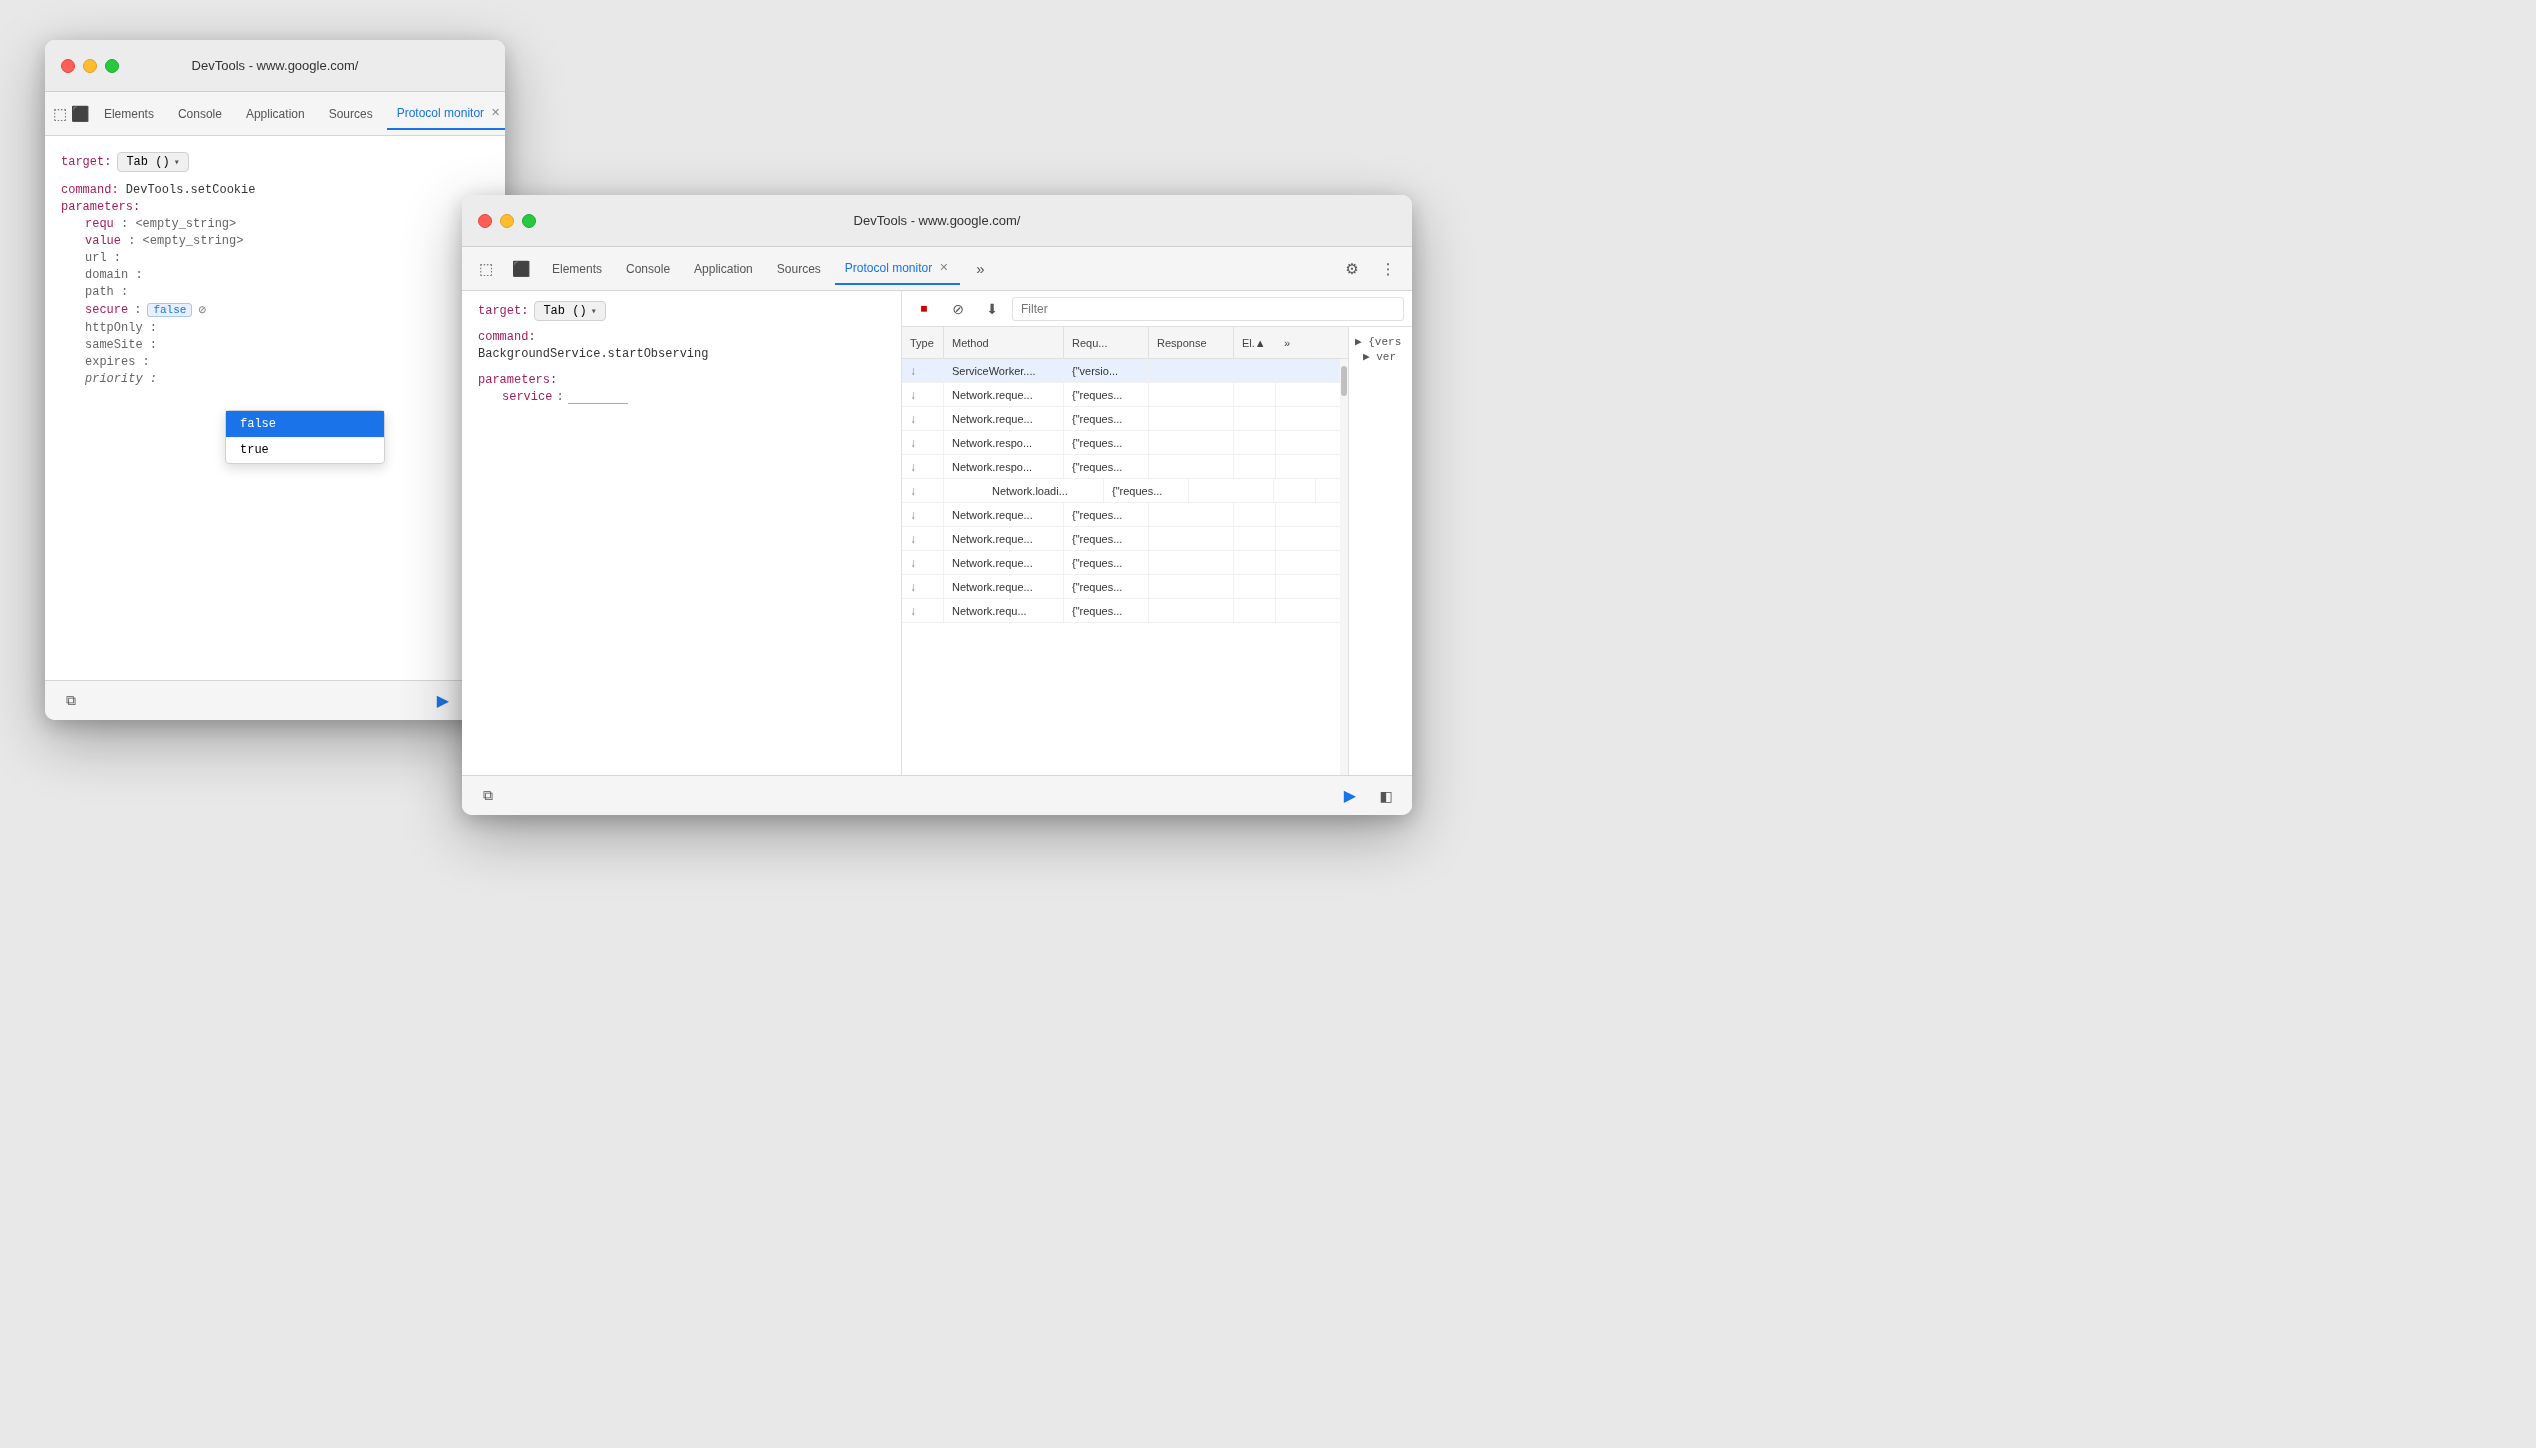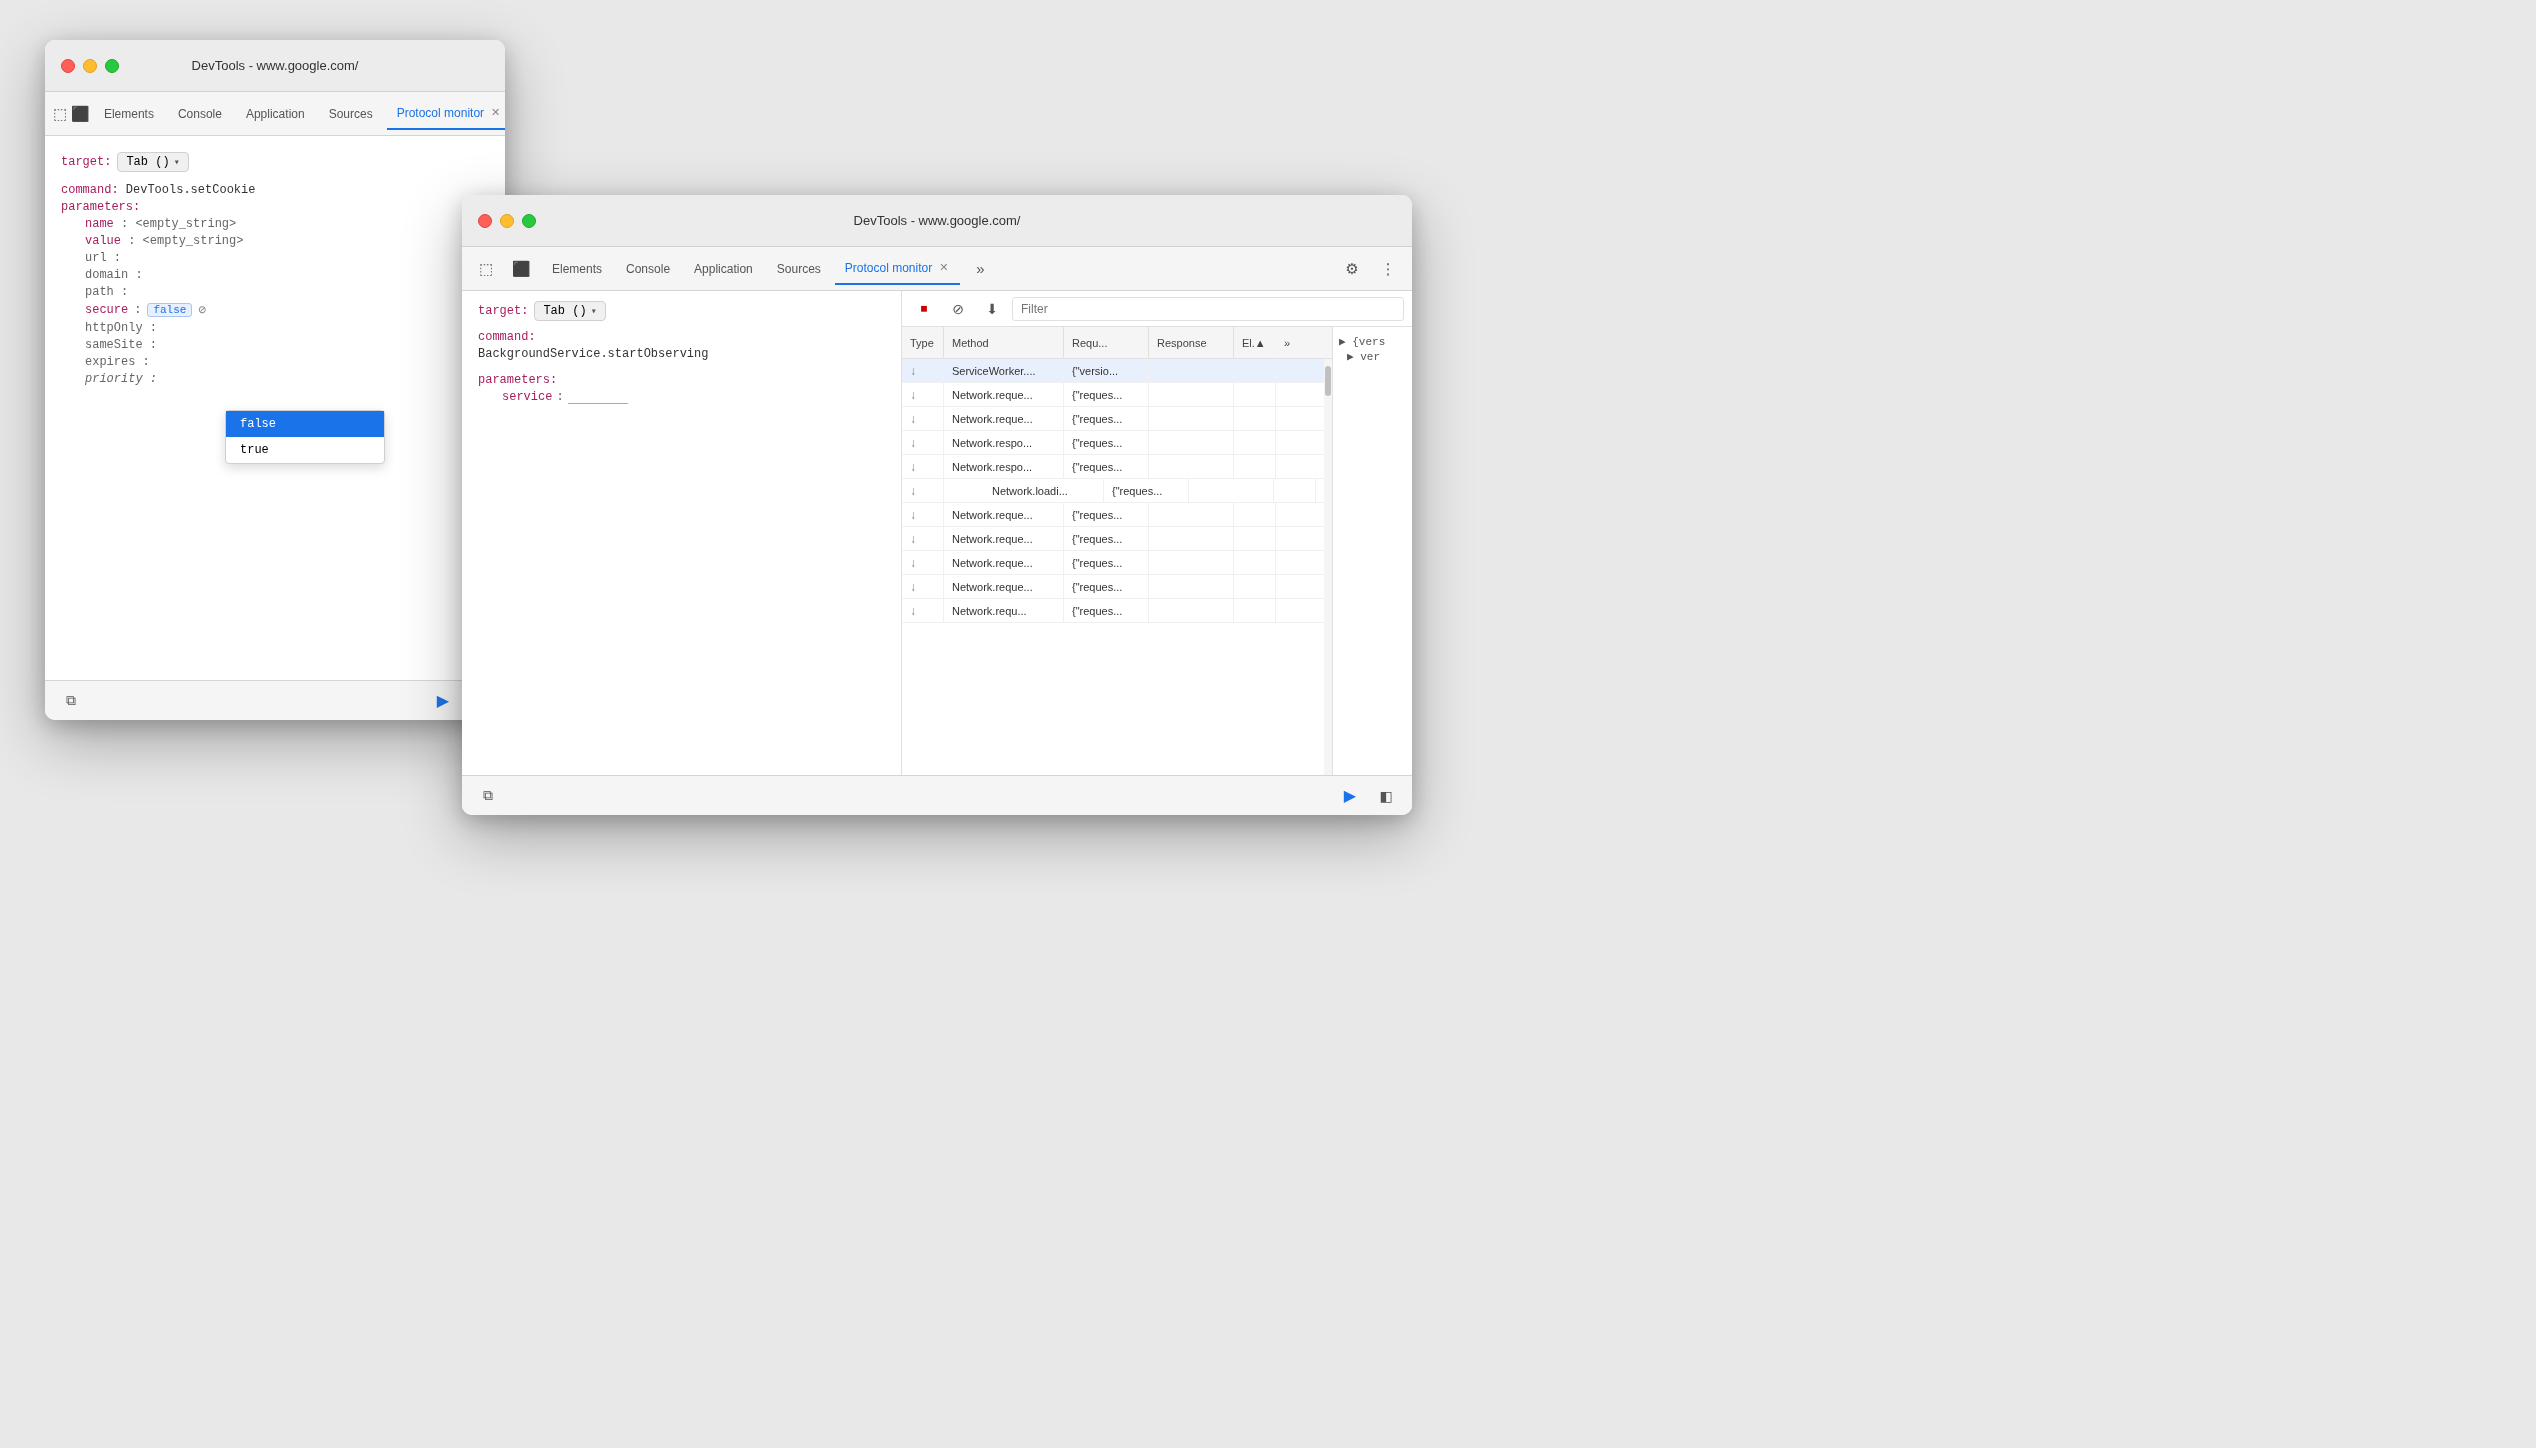--- a/index.html
+++ b/index.html
@@ -400,21 +400,21 @@
       <div class="code-line">
         <span class="key-red">command:</span>
         <span> </span>
         <span class="value-default">DevTools.setCookie</span>
       </div>
       <div class="code-line">
         <span class="key-red">parameters:</span>
       </div>
 
       <div class="code-line" style="padding-left:24px;">
-        <span class="key-red">name</span>
+        <span class="key-red">requ</span>
         <span class="key-gray"> : &lt;empty_string&gt;</span>
       </div>
       <div class="code-line" style="padding-left:24px;">
         <span class="key-red">value</span>
         <span class="key-gray"> : &lt;empty_string&gt;</span>
       </div>
       <div class="code-line" style="padding-left:24px;">
         <span class="key-gray">url :</span>
       </div>
       <div class="code-line" style="padding-left:24px;">
@@ -652,21 +652,21 @@
                 <div class="td-cell" style="width:85px;"></div>
                 <div class="td-cell" style="width:42px;"></div>
               </div>
             </div>
 
             <div style="position:absolute; right:0; top:32px; bottom:0; width:8px; background:#f5f5f5;">
               <div style="width:6px; height:30px; background:#c0c0c0; border-radius:3px; margin:0 1px; margin-top:85%;"></div>
             </div>
           </div>
 
-          <div style="width:80px; border-left:1px solid #e0e0e0; padding:6px; font-family:'Menlo','Monaco','Courier New',monospace; font-size:11px; color:#555; overflow:hidden; background:#fff;">
+          <div style="width:64px; border-left:1px solid #e0e0e0; padding:6px; font-family:'Menlo','Monaco','Courier New',monospace; font-size:11px; color:#555; overflow:hidden; background:#fff;">
             <div style="white-space:nowrap; margin:2px 0;">▶ {vers</div>
             <div style="white-space:nowrap; margin:2px 0; padding-left:8px;">▶ ver</div>
           </div>
         </div>
       </div>
     </div>
 
     <div class="bottom-bar">
       <div class="bottom-icon">⧉</div>
       <div style="flex:1"></div>

